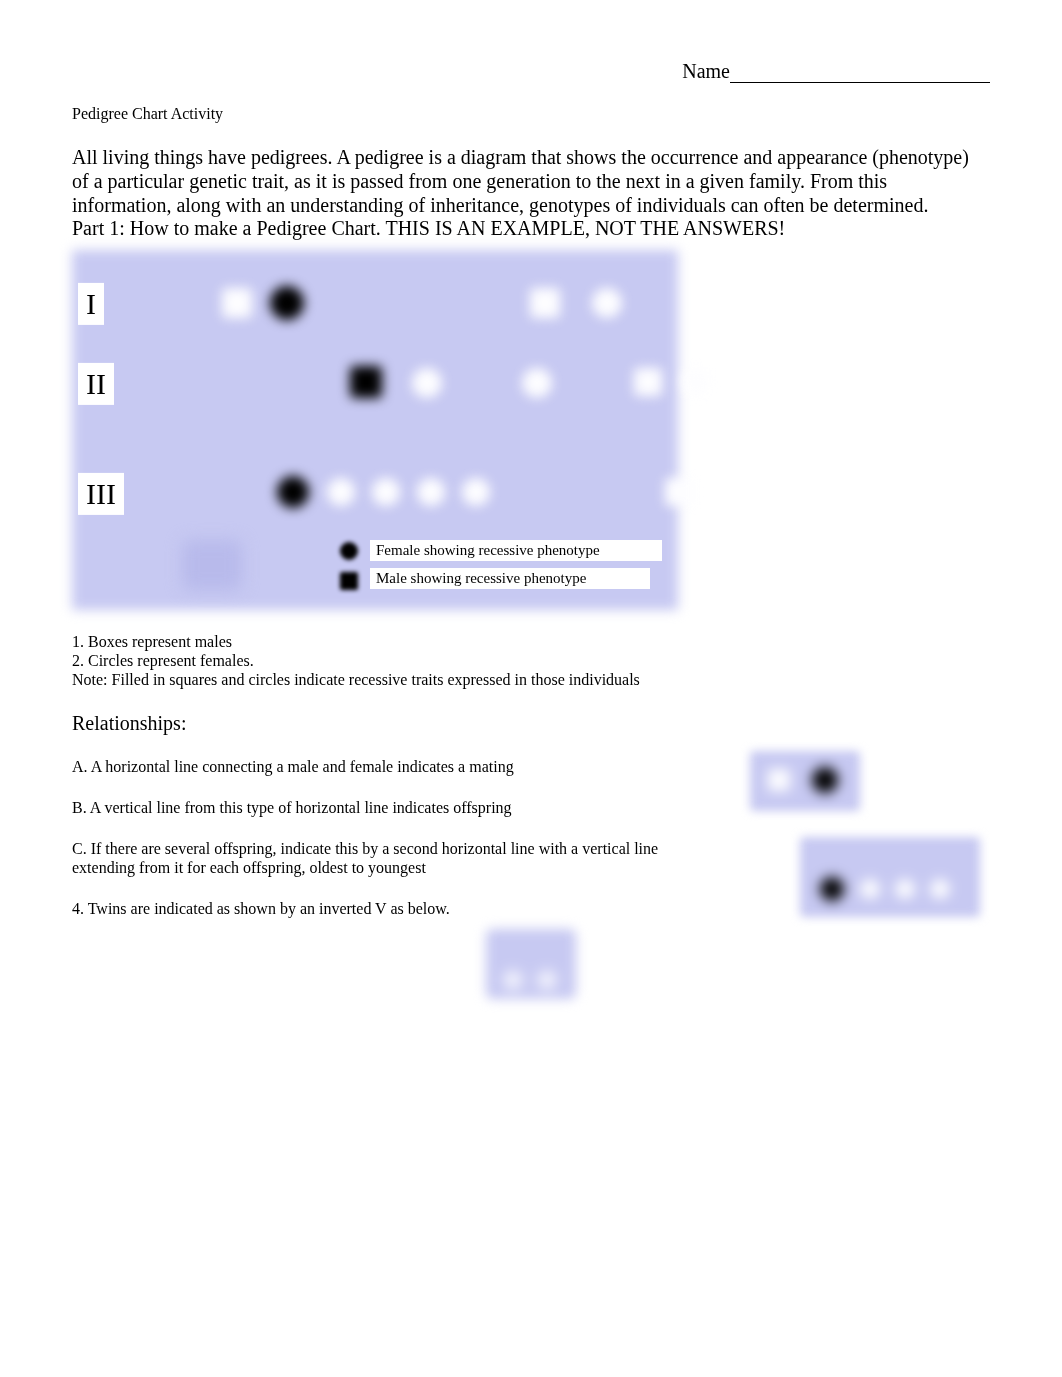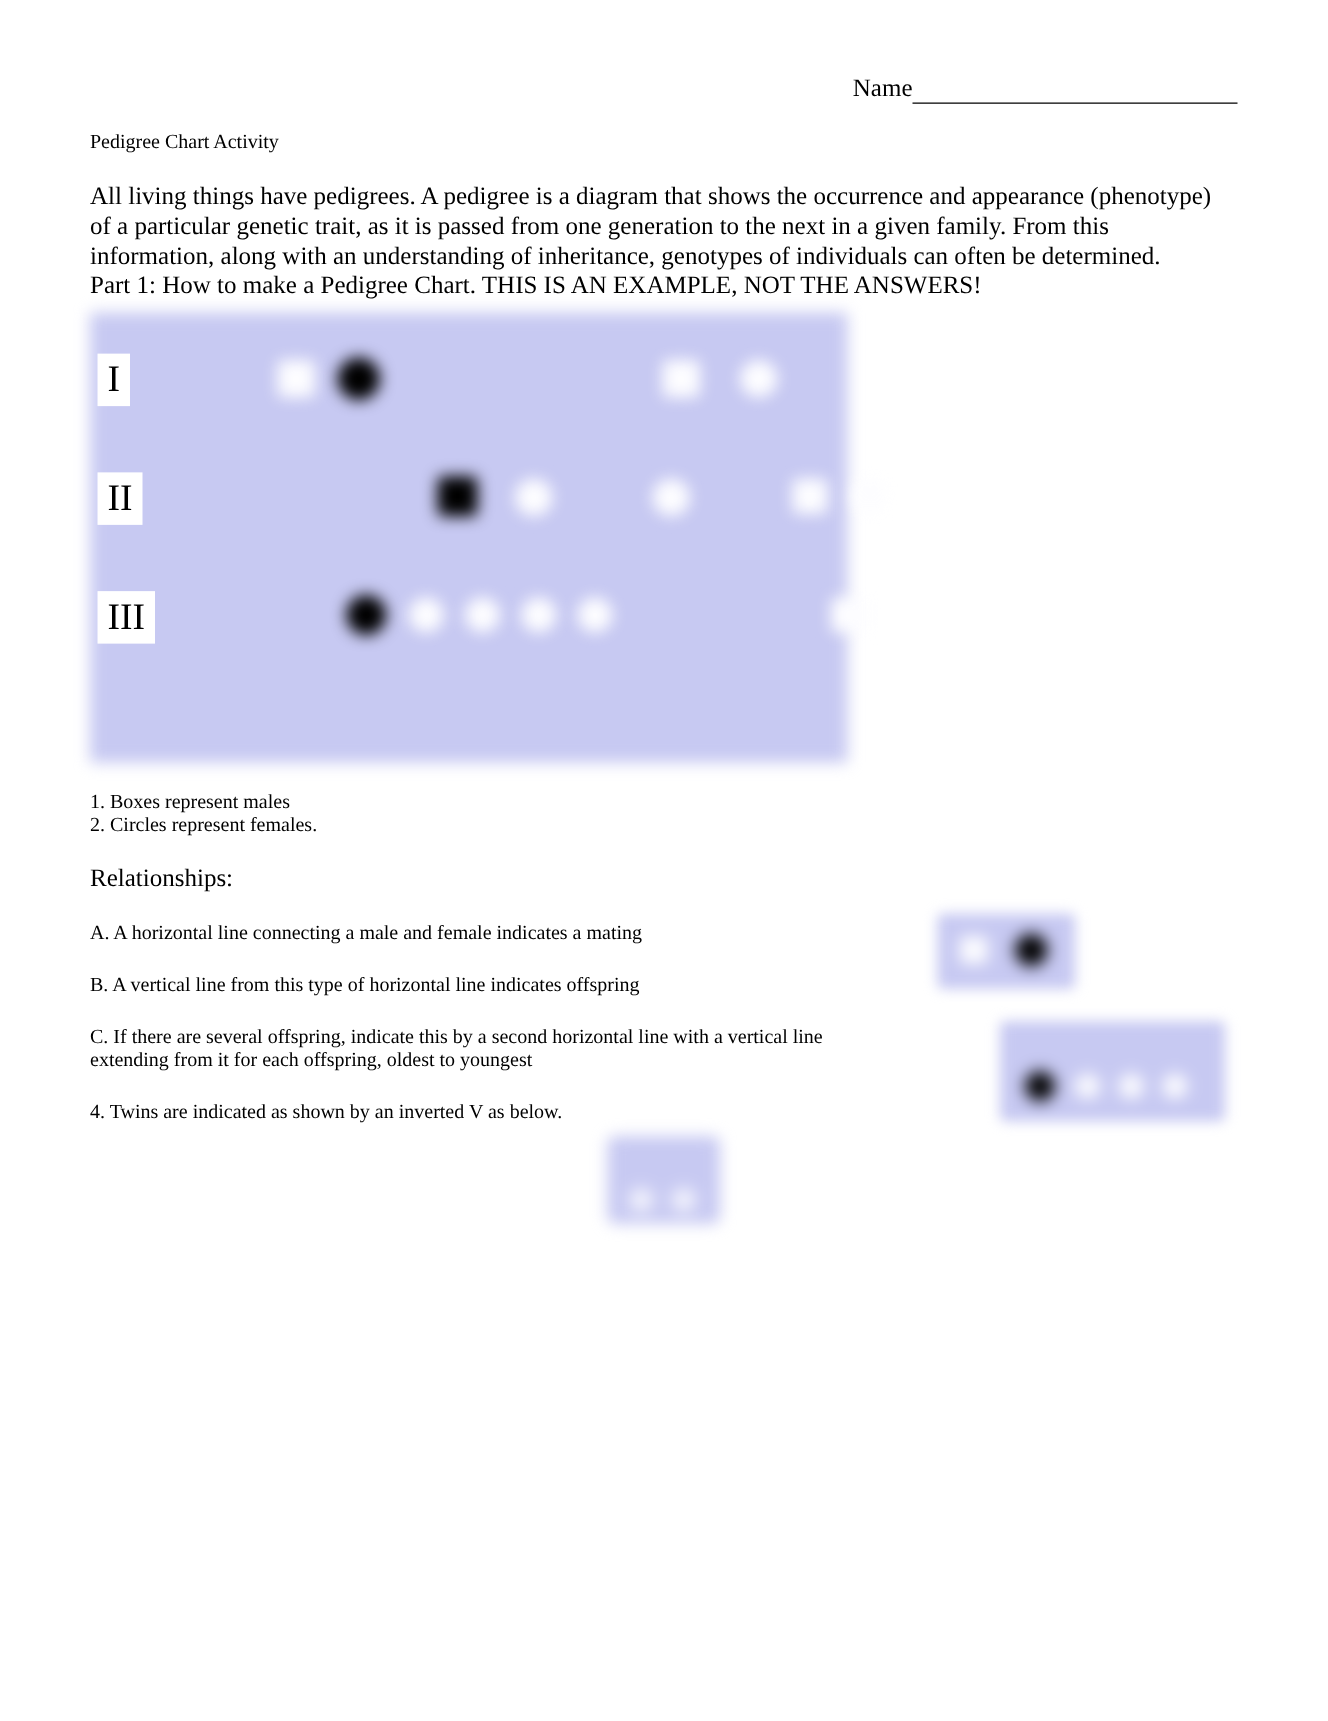--- a/index.html
+++ b/index.html
@@ -53,21 +53,21 @@
     background: #c7c9f2;
     filter: blur(6px);
   }
   .gen-row {
     position: absolute;
     left: 0;
     right: 0;
     height: 92px;
   }
   .gen-row.r1 { top: 10px; }
-  .gen-row.r2 { top: 105px; }
+  .gen-row.r2 { top: 90px; }
   .gen-row.r3 { top: 200px; }
 
   .gen-label {
     position: absolute;
     left: 6px;
     top: 50%;
     transform: translateY(-55%);
     background: #fff;
     padding: 4px 8px;
     font-size: 30px;
@@ -212,25 +212,33 @@
     <div class="gen-row r3">
       <div class="gen-label">III</div>
       <span class="blur-blob blob-dark" style="left:205px;top:26px;width:32px;height:32px;"></span>
       <span class="blur-blob blob-light" style="left:255px;top:28px;width:28px;height:28px;"></span>
       <span class="blur-blob blob-light" style="left:300px;top:28px;width:28px;height:28px;"></span>
       <span class="blur-blob blob-light" style="left:345px;top:28px;width:28px;height:28px;"></span>
       <span class="blur-blob blob-light" style="left:390px;top:28px;width:28px;height:28px;"></span>
       <span class="blur-blob blob-light blob-sq" style="left:593px;top:28px;width:28px;height:28px;"></span>
     </div>
 
+    <div class="legend-area">
+      <div class="legend-left-blob"></div>
+      <span class="legend-dot d1"></span>
+      <div class="legend-text t1">Female showing recessive phenotype</div>
+      <span class="legend-dot d2"></span>
+      <div class="legend-text t2">Male showing recessive phenotype</div>
+    </div>
   </div>
 
 
   <div class="list-line">1. Boxes represent males</div>
   <div class="list-line">2. Circles represent females.</div>
+  <div class="list-line">Note: Filled in squares and circles indicate recessive traits expressed in those individuals</div>
 
   <div class="spacer-sm"></div>
 
   <div class="section-heading">Relationships:</div>
 
   <div class="rel-block">
 
     <div class="mini-chart m1">
       <span class="mini-sq" style="left:18px;top:18px;width:22px;height:22px;background:#fdfdff;"></span>
       <span class="mini-dot" style="left:62px;top:16px;width:26px;height:26px;background:#000;"></span>

